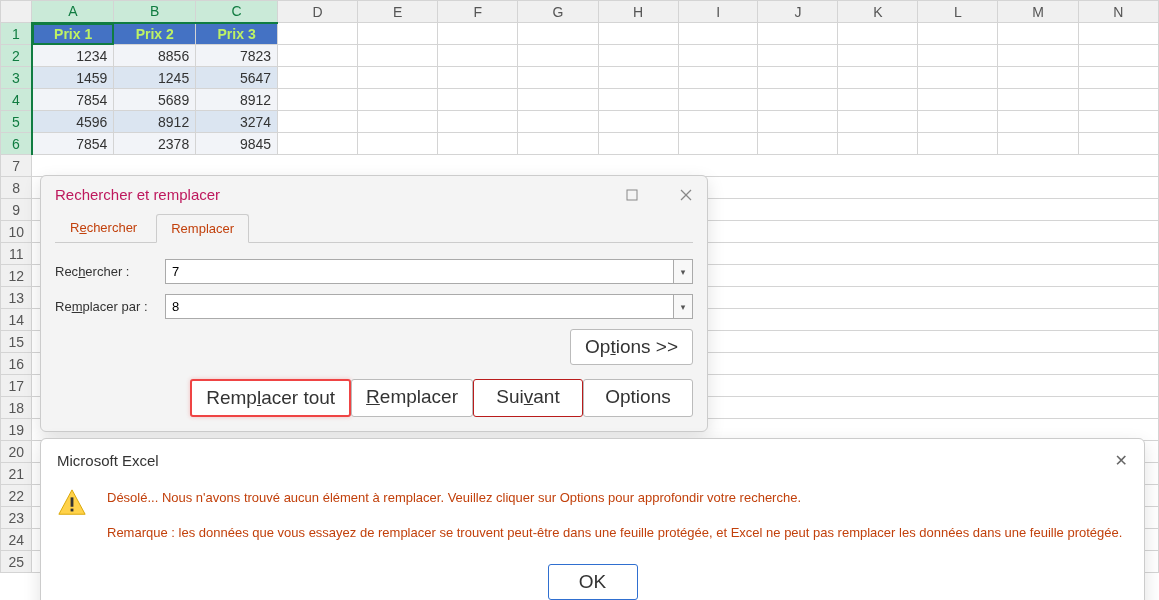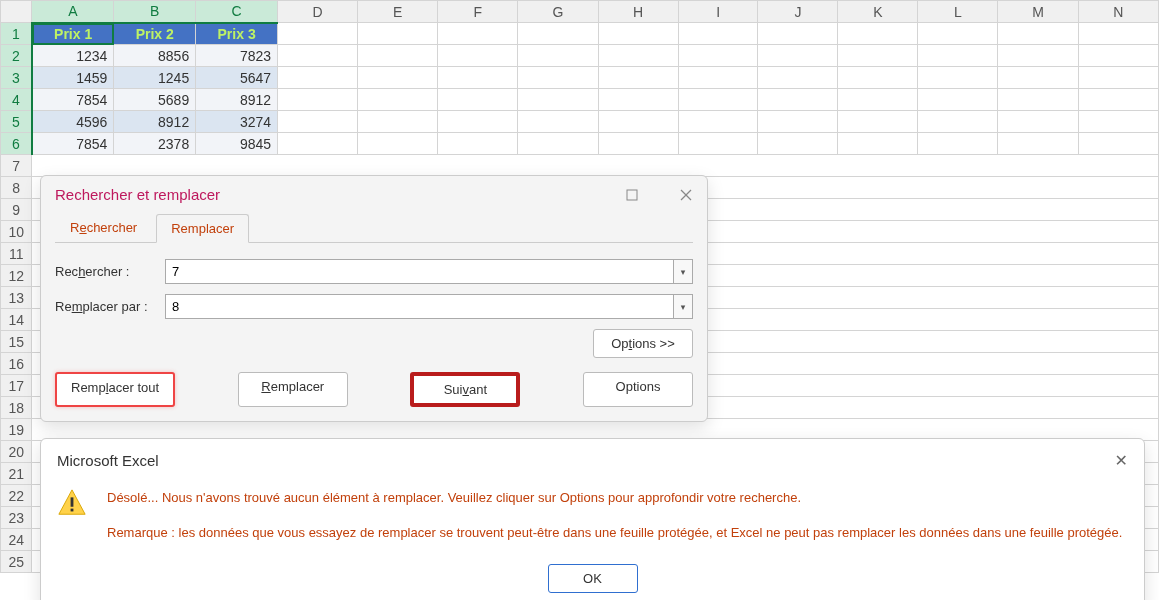--- a/index.html
+++ b/index.html
@@ -29,26 +29,26 @@
 .tab { padding: 6px 14px; font-size: 13px; color: #c2410c; background: transparent; border: 1px solid transparent; }
 .tab.active { background: #f4f4f4; border: 1px solid #ccc; border-bottom-color: #f4f4f4; border-radius: 3px 3px 0 0; position: relative; top: 1px; }
 .tab u { text-decoration: underline; }
 .tabpanel { border-top: 1px solid #ccc; margin: 0 14px 14px 14px; padding-top: 16px; }
 .formrow { display: flex; align-items: center; margin-bottom: 10px; }
 .formrow label { width: 110px; font-size: 13px; }
 .combo { flex: 1; display: flex; }
 .combo input { flex: 1; border: 1px solid #aaa; padding: 4px 6px; font-size: 13px; background: #fff; border-right: none; }
 .combo .drop { width: 20px; border: 1px solid #aaa; background: #f8f8f8; display: flex; align-items: center; justify-content: center; font-size: 9px; color: #555; }
 .optrow { display: flex; justify-content: flex-end; margin: 6px 0 2px 0; }
-.btn { min-width: 100px; padding: 6px 14px; background: #fff; border: 1px solid #bbb; border-radius: 3px; font-size: 13px; text-align: center; cursor: pointer; }
+.btn { min-width: 100px; padding: 6px 14px; background: #fff; border: 1px solid #bbb; border-radius: 3px; font-size: 19px; text-align: center; cursor: pointer; }
 .btn u { text-decoration: underline; }
-.btnrow { display: flex; gap: 30px; padding: 0 14px 14px 14px; justify-content: space-between; }
+.btnrow { display: flex; padding: 0 14px 14px 14px; justify-content: flex-end; }
 .btnrow .btn { min-width: 110px; }
 .btn.highlight-red { border: 2px solid #ef4444; box-shadow: 0 0 4px rgba(239,68,68,.3); }
-.btn.highlight-blue { border: 4px solid #b91c1c; }
+.btn.highlight-blue { border: 1px solid #b91c1c; }
 
 
 .msg { position: absolute; left: 40px; top: 438px; width: 1105px; background: #fff; border: 1px solid #ccc; border-radius: 6px; box-shadow: 0 6px 18px rgba(0,0,0,.12); padding: 12px 16px 16px 16px; }
 .msg-title { font-size: 15px; margin-bottom: 18px; display: flex; justify-content: space-between; align-items: center; }
 .msg-body { display: flex; gap: 20px; align-items: flex-start; }
 .warn-icon { width: 30px; height: 30px; flex-shrink: 0; }
 .warn-icon svg { width: 30px; height: 30px; }
 .msg-text { font-size: 13px; line-height: 1.6; color: #c2410c; flex: 1; }
 .msg-text p { margin-bottom: 14px; }
 .msg-ok { display: flex; justify-content: center; margin-top: 6px; }

